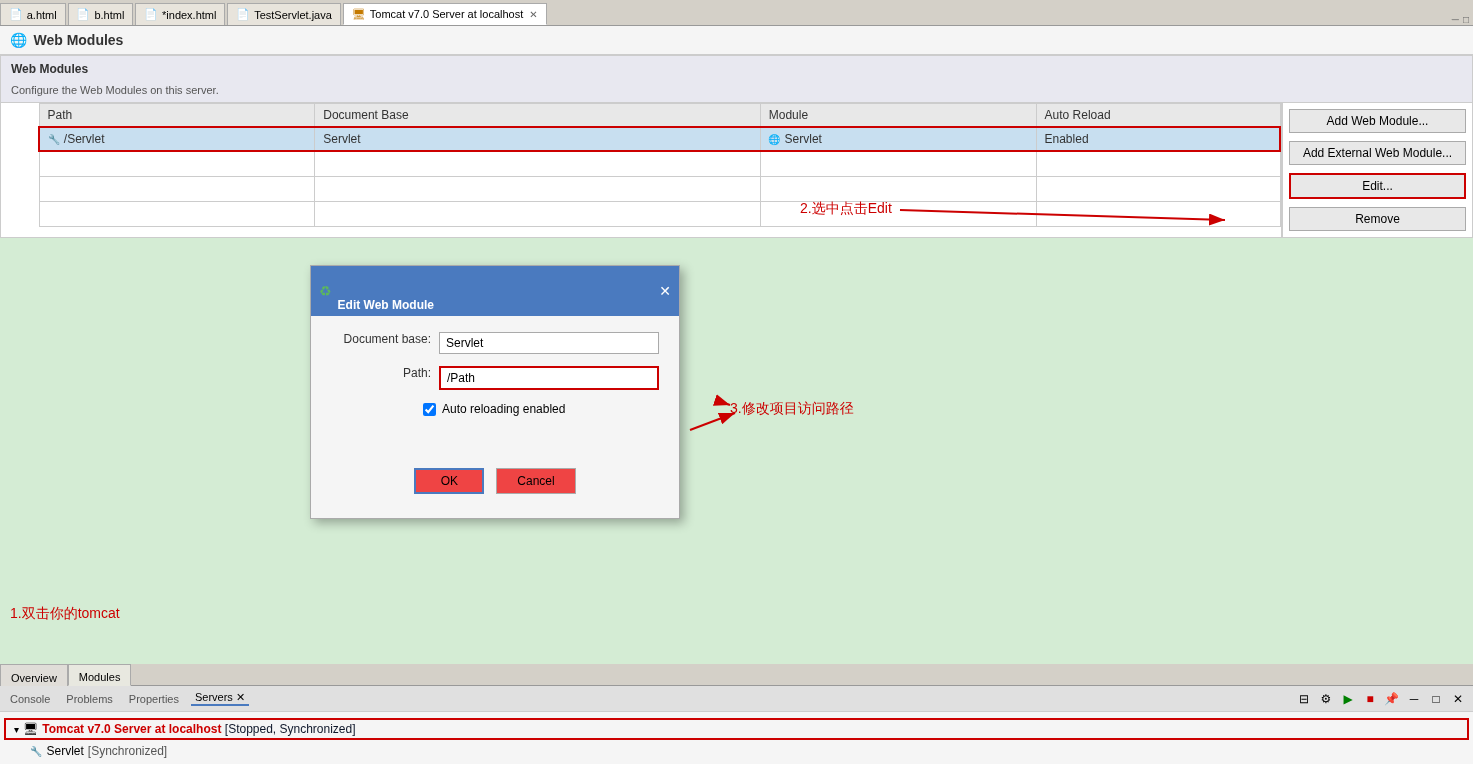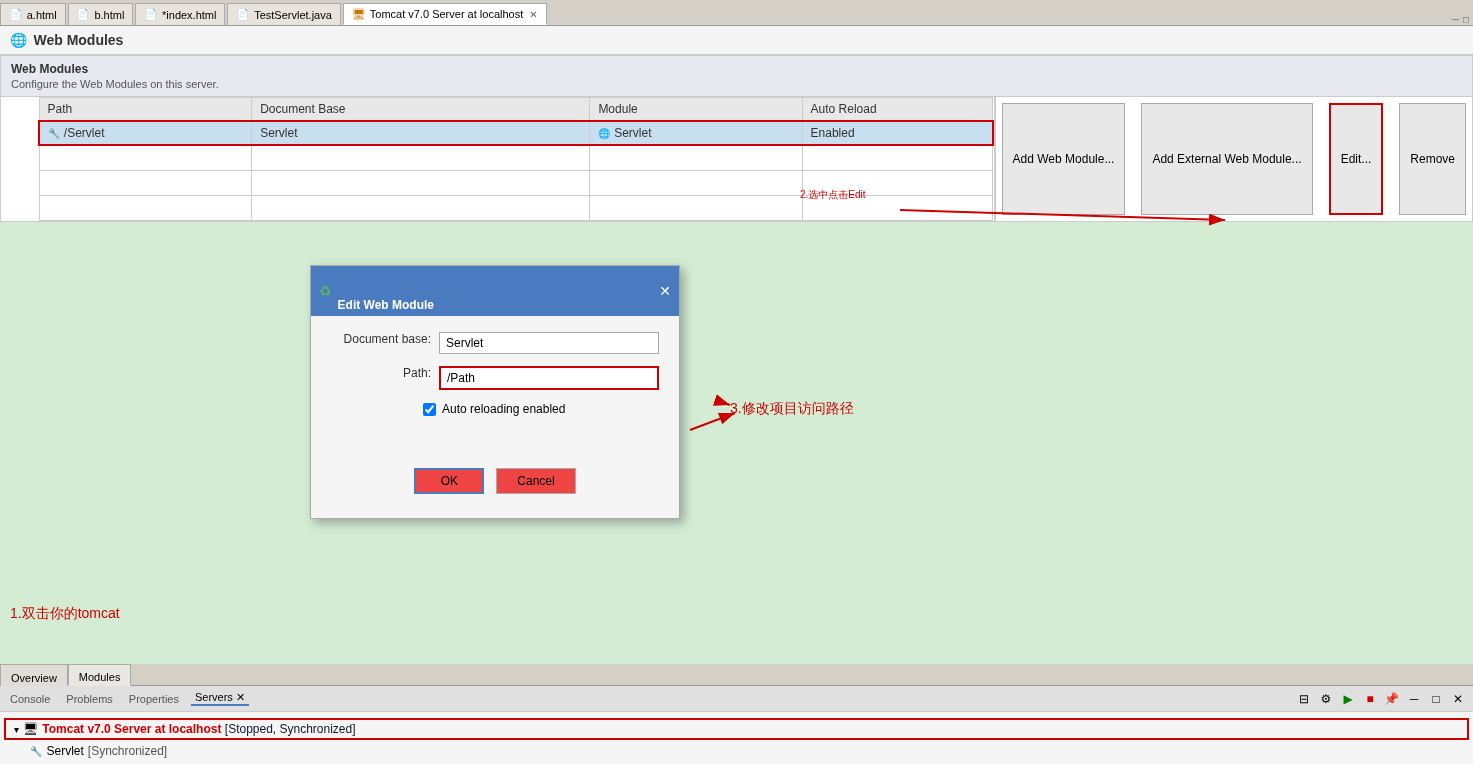--- a/index.html
+++ b/index.html
@@ -90,21 +90,21 @@
       border-bottom: 1px solid #ccc;
     }
     .web-modules-header-title {
       font-weight: bold;
       font-size: 12px;
       color: #333;
     }
     .web-modules-header-desc {
       font-size: 11px;
       color: #555;
-      margin-top: 2px;
+      margin-top: 8px;
     }
 
     
     .web-modules-table-area {
       display: flex;
       margin-left: 37px;
     }
     .table-wrapper {
       flex: 1;
       border-right: 1px solid #ccc;
@@ -130,22 +130,22 @@
     .modules-table tr.selected td {
       background: #c8dff0;
     }
     .modules-table tr:not(.selected) td {
       background: #fff;
     }
 
     
     .buttons-panel {
       display: flex;
-      flex-direction: row;
-      gap: 16px;
+      flex-direction: column;
+      gap: 8px;
       padding: 6px;
       background: #fff;
       border-left: 1px solid #ccc;
       min-width: 190px;
     }
     .btn {
       padding: 4px 10px;
       background: #e8e8e8;
       border: 1px solid #aaa;
       cursor: pointer;
@@ -338,23 +338,23 @@
       gap: 4px;
       font-size: 12px;
     }
 
     .annotation-1 {
       top: 550px;
       left: 10px;
       font-size: 14px;
     }
     .annotation-2 {
-      top: 133px;
+      top: 145px;
       left: 800px;
-      font-size: 10px;
+      font-size: 14px;
     }
     .annotation-3 {
       top: 345px;
       left: 730px;
       font-size: 14px;
     }
 
     .panel-header-section {
       border: 1px solid #ccc;
       background: #fff;

